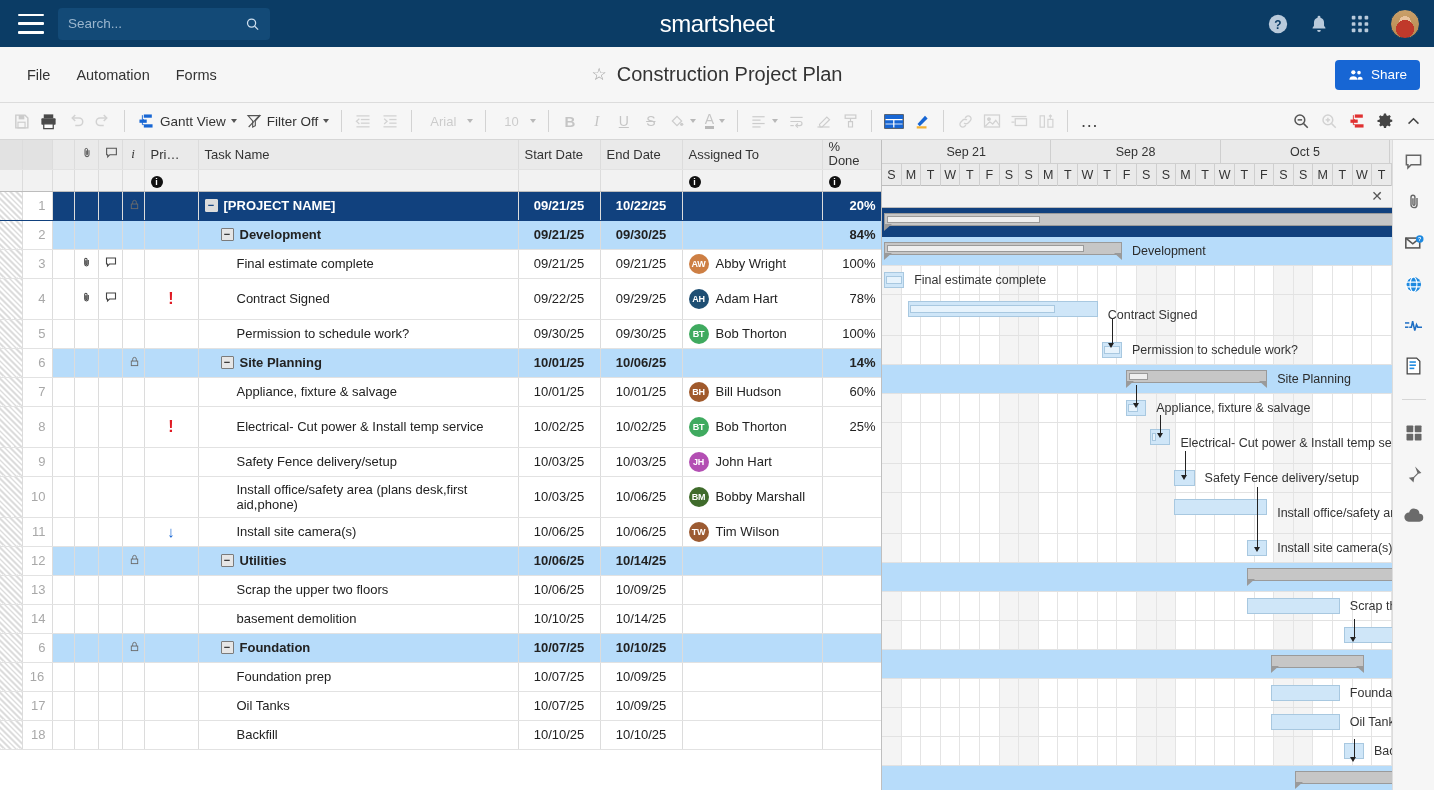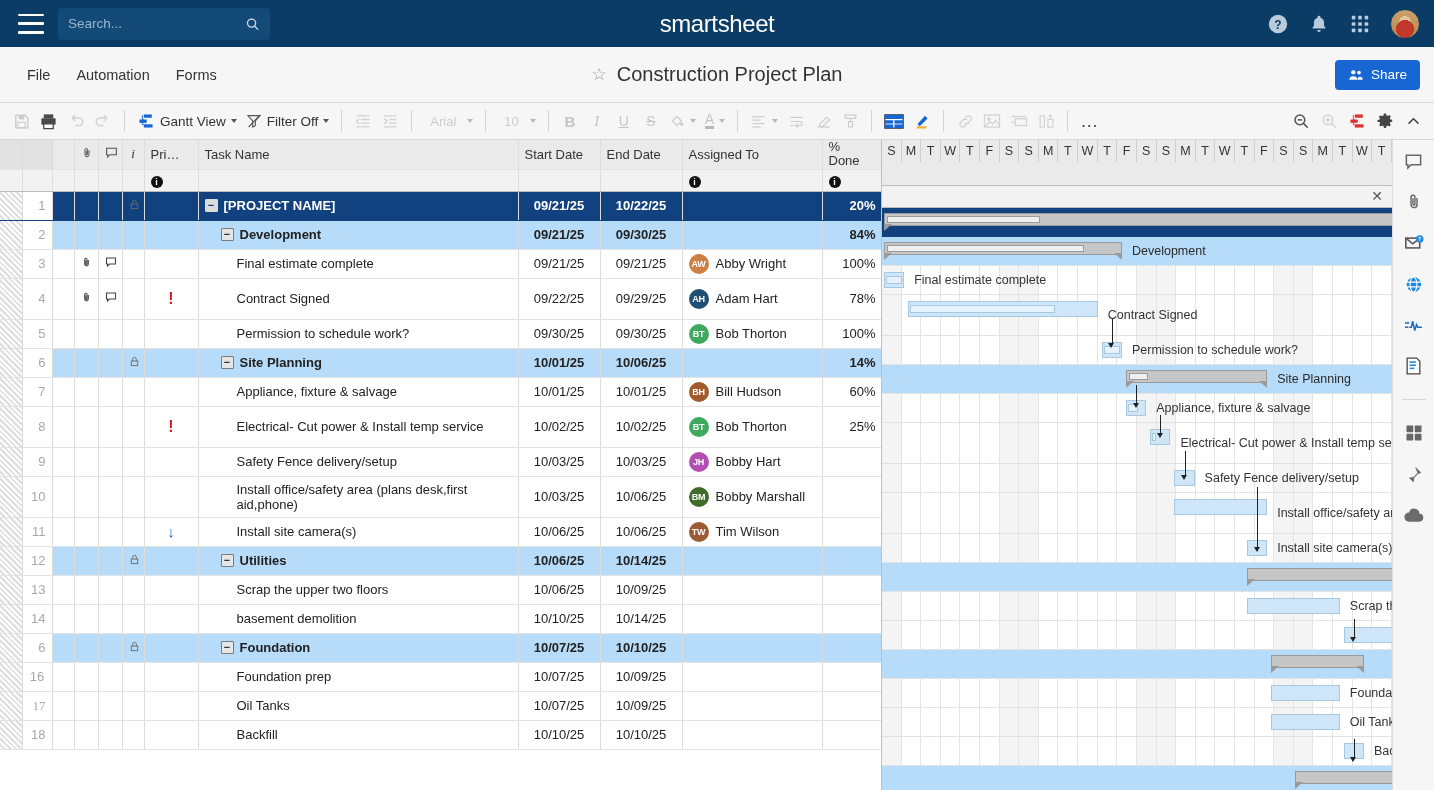--- a/index.html
+++ b/index.html
@@ -730,21 +730,21 @@
               <td style="height: 29px;">
                 <div class="tname ind2">
                   <span class="ttxt">Safety Fence delivery/setup</span>
                 </div>
               </td>
               <td class="sd" style="height: 29px;">10/03/25</td>
               <td class="ed" style="height: 29px;">10/03/25</td>
               <td style="height: 29px;">
                 <div class="ascell">
                   <span class="avatar" style="background:#b34fb3">JH</span>
-                  <span>Bobby Hart</span>
+                  <span>John Hart</span>
                 </div>
               </td>
               <td class="pd" style="height: 29px;"></td>
             </tr>
             <tr class=" tall">
               <td class="hatch hatchcell" style="height: 41px;"></td>
               <td class="rn" style="height: 41px;">10</td>
               <td style="height: 41px;"></td>
               <td class="ctr" style="height: 41px;"></td>
               <td class="ctr" style="height: 41px;"></td>
@@ -881,21 +881,21 @@
                   <span class="ttxt">Foundation prep</span>
                 </div>
               </td>
               <td class="sd" style="height: 29px;">10/07/25</td>
               <td class="ed" style="height: 29px;">10/09/25</td>
               <td style="height: 29px;"></td>
               <td class="pd" style="height: 29px;"></td>
             </tr>
             <tr>
               <td class="hatch hatchcell" style="height: 29px;"></td>
-              <td class="rn" style="height: 29px; font-family: Liberation Serif, serif;">17</td>
+              <td class="rn" style="height: 29px;">17</td>
               <td style="height: 29px;"></td>
               <td class="ctr" style="height: 29px;"></td>
               <td class="ctr" style="height: 29px;"></td>
               <td class="ctr" style="height: 29px;"></td>
               <td class="ctr" style="height: 29px;"></td>
               <td style="height: 29px;">
                 <div class="tname ind2">
                   <span class="ttxt">Oil Tanks</span>
                 </div>
               </td>
@@ -921,20 +921,25 @@
               <td class="ed" style="height: 29px;">10/10/25</td>
               <td style="height: 29px;"></td>
               <td class="pd" style="height: 29px;"></td>
             </tr>
           </tbody>
       </table>
     </div>
 
     <div class="gantt">
       <div class="gantt-head">
+        <div class="wk-row">
+            <div class="wk" style="width: 169.4px;">Sep 21</div>
+            <div class="wk" style="width: 169.4px;">Sep 28</div>
+            <div class="wk" style="width: 169.4px;">Oct 5</div>
+          </div>
         <div class="day-row">
             <div class="day" style="width: 24.2px;">S</div>
             <div class="day" style="width: 24.2px;">M</div>
             <div class="day" style="width: 24.2px;">T</div>
             <div class="day" style="width: 24.2px;">W</div>
             <div class="day" style="width: 24.2px;">T</div>
             <div class="day" style="width: 24.2px;">F</div>
             <div class="day" style="width: 24.2px;">S</div>
             <div class="day" style="width: 24.2px;">S</div>
             <div class="day" style="width: 24.2px;">M</div>

